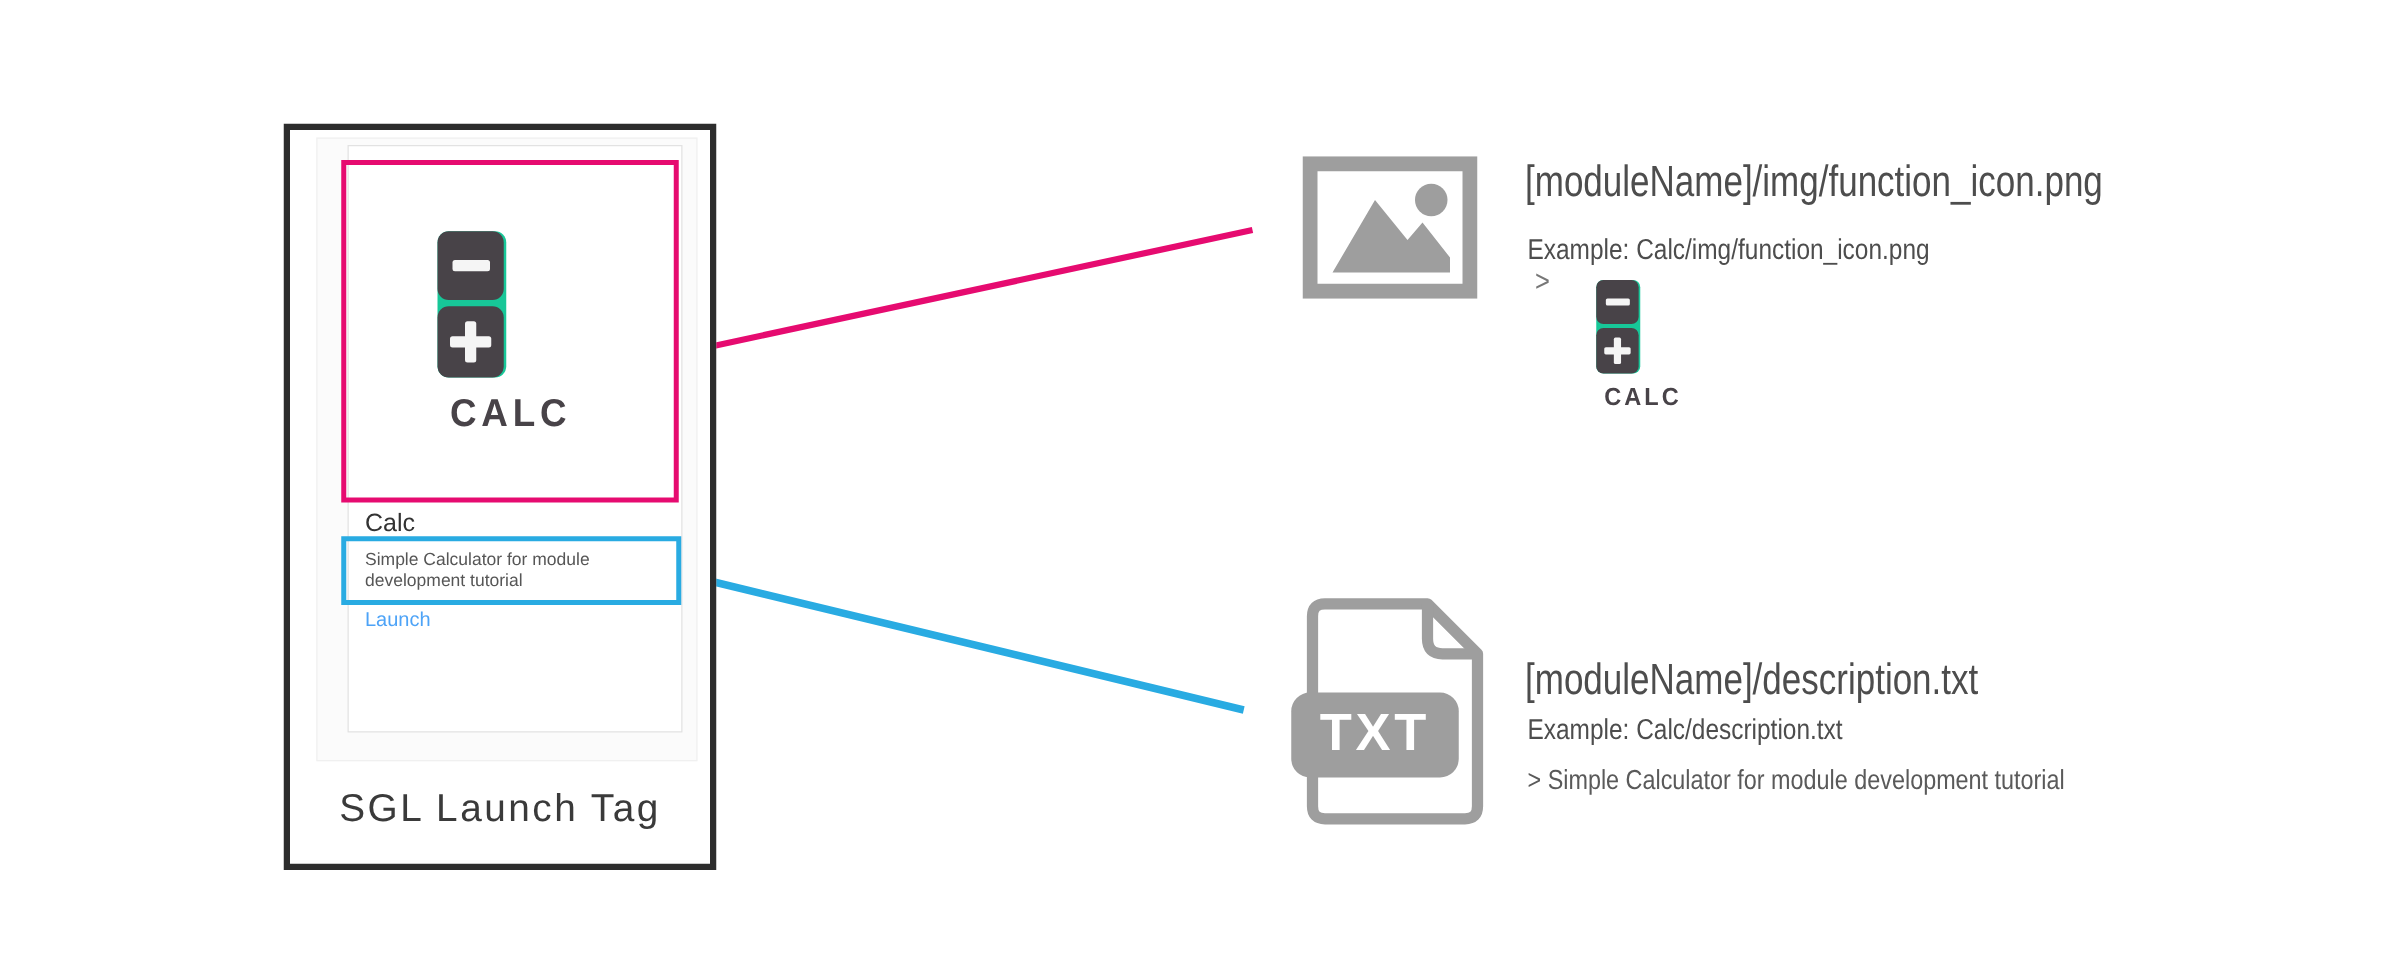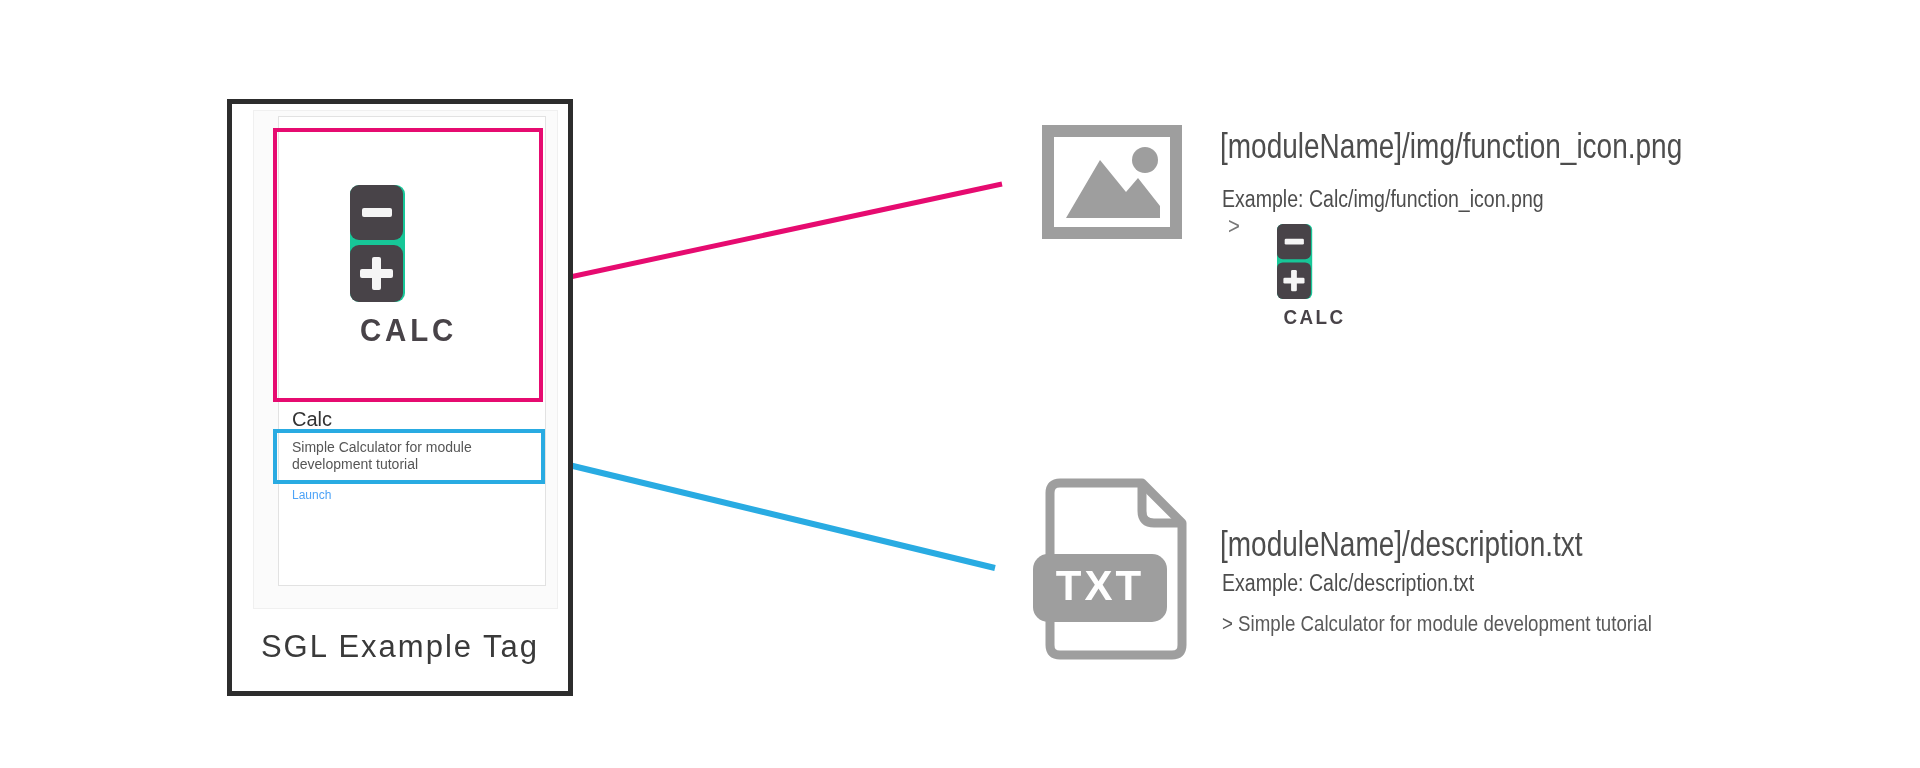--- a/index.html
+++ b/index.html
@@ -36,21 +36,21 @@
   .calc-icon.small{left:1277px;top:224px;transform:scale(.64);transform-origin:left top;}
   .calc-icon.big{left:350px;top:185px;}
 
   
   .pink-box{left:273px;top:128px;width:270px;height:274px;border:4px solid var(--pink);background:transparent;}
   .blue-box{left:273px;top:429px;width:272px;height:55px;border:4px solid var(--blue);background:transparent;}
 
   
   .tile-title{left:292px;top:408px;font-size:20px;color:#333333;}
   .tile-desc{left:292px;top:439px;width:218px;font-size:14px;line-height:16.5px;color:#565656;}
-  .launch-link{left:292px;top:488px;font-size:12px;color:var(--link_blue);text-decoration:none;cursor:pointer;}
+  .launch-link{left:292px;top:488px;font-size:16px;color:var(--link_blue);text-decoration:none;cursor:pointer;}
   .frame-label{left:227px;top:629px;width:346px;text-align:center;font-size:31px;letter-spacing:2px;color:#3a3a3a;}
 
   
   .din{color:var(--text_dark);transform-origin:left top;white-space:nowrap;}
   .file-title{font-size:35px;transform:scaleX(.8);}
   .file-example{font-size:23px;transform:scaleX(.85);}
   .file-quote{font-size:22px;color:#5a5a5a;transform:scaleX(.85);}
   .prompt-gt{font-size:24px;color:#777777;transform:scaleX(.85);}
   .t1{left:1220px;top:126px;}
   .t2{left:1222px;top:186px;}
@@ -95,21 +95,21 @@
     </div>
     <div class="calc-word">CALC</div>
   </div>
 
   <div class="abs pink-box"></div>
   <div class="abs blue-box"></div>
 
   <div class="abs tile-title">Calc</div>
   <div class="abs tile-desc">Simple Calculator for module development tutorial</div>
   <a class="abs launch-link">Launch</a>
-  <div class="abs frame-label">SGL Example Tag</div>
+  <div class="abs frame-label">SGL Launch Tag</div>
 
   <svg class="abs img-icon" viewBox="0 0 140 114">
     <rect x="6" y="6" width="128" height="102" class="gstroke" stroke-width="12"></rect>
     <circle cx="103" cy="35" r="13" class="gfill"></circle>
     <polygon points="24,93 58,35 84,67 96,53 118,81 118,93" class="gfill"></polygon>
   </svg>
   <div class="abs din file-title t1">[moduleName]/img/function_icon.png</div>
   <div class="abs din file-example t2">Example: Calc/img/function_icon.png</div>
   <div class="abs din prompt-gt t3">&gt;</div>
 

